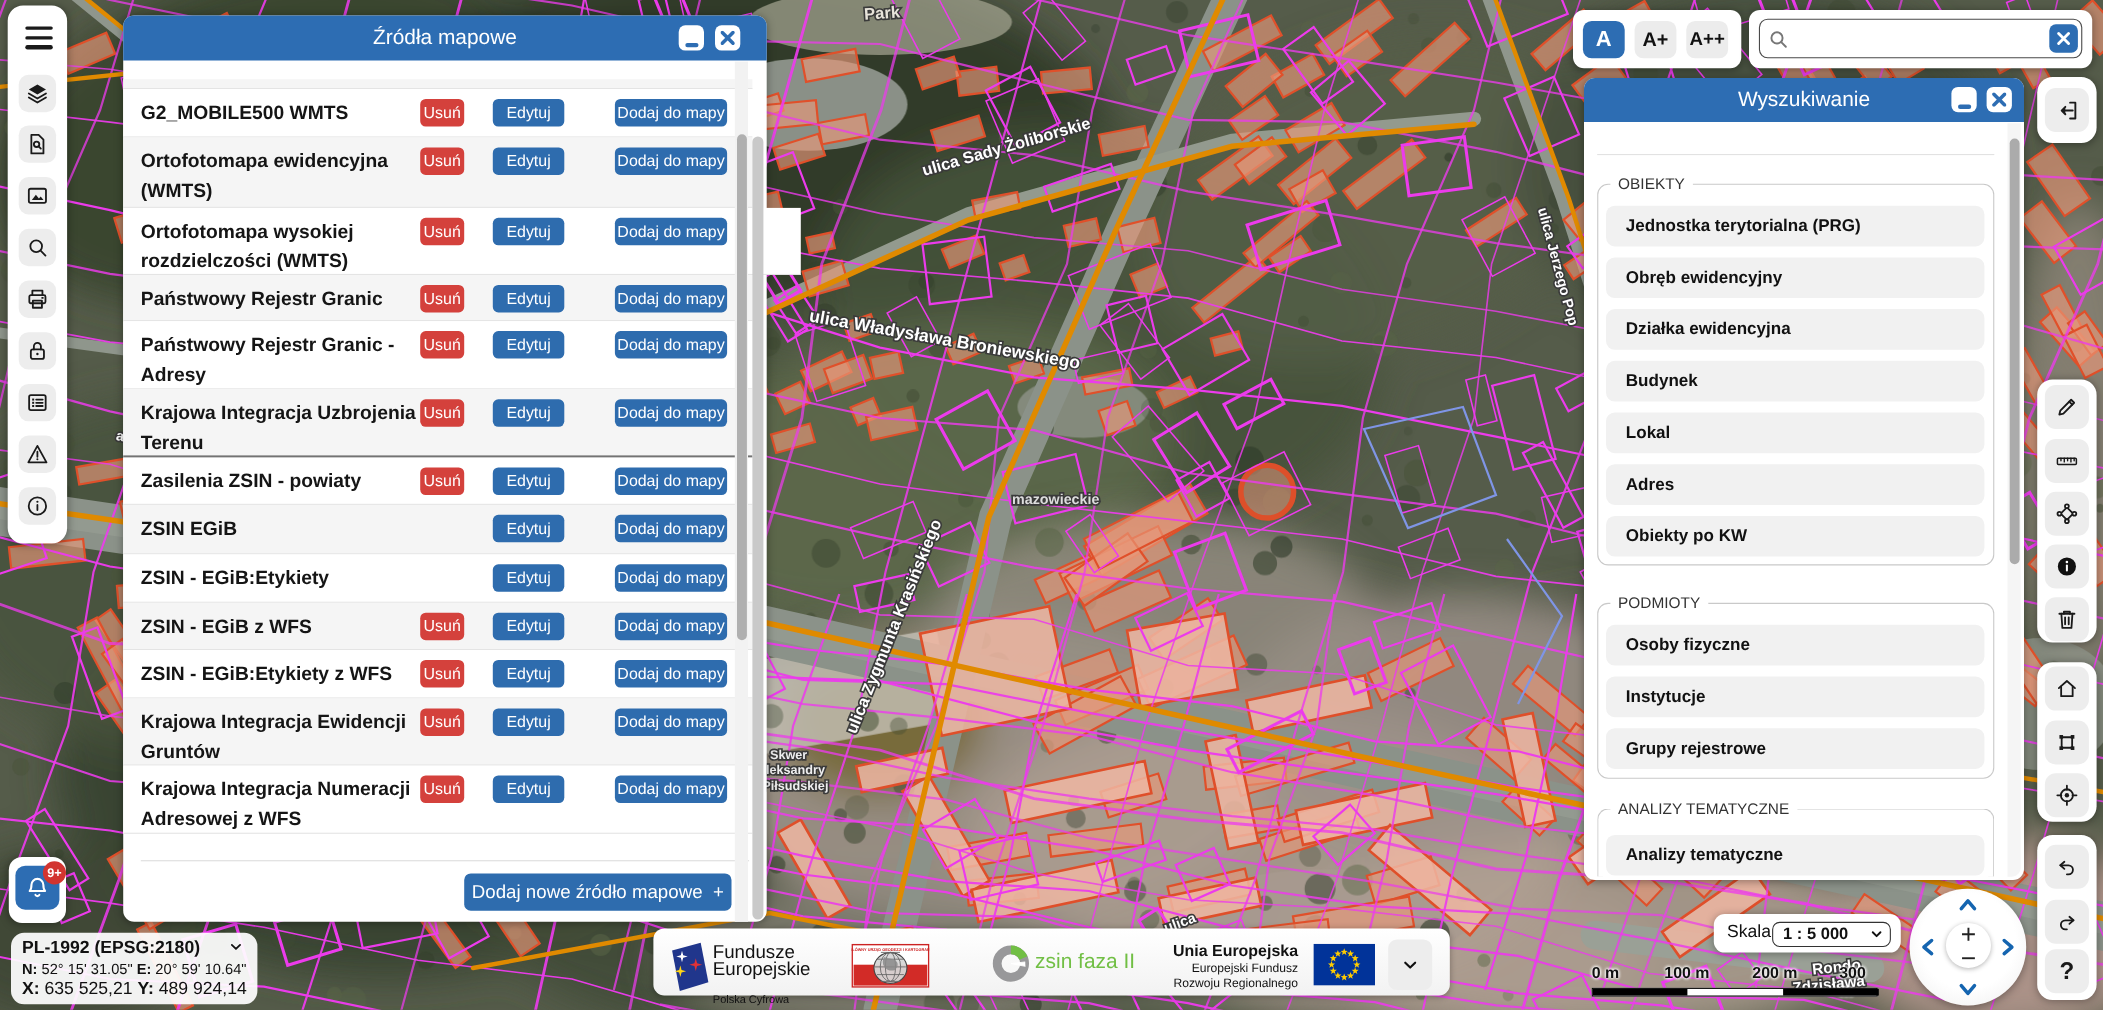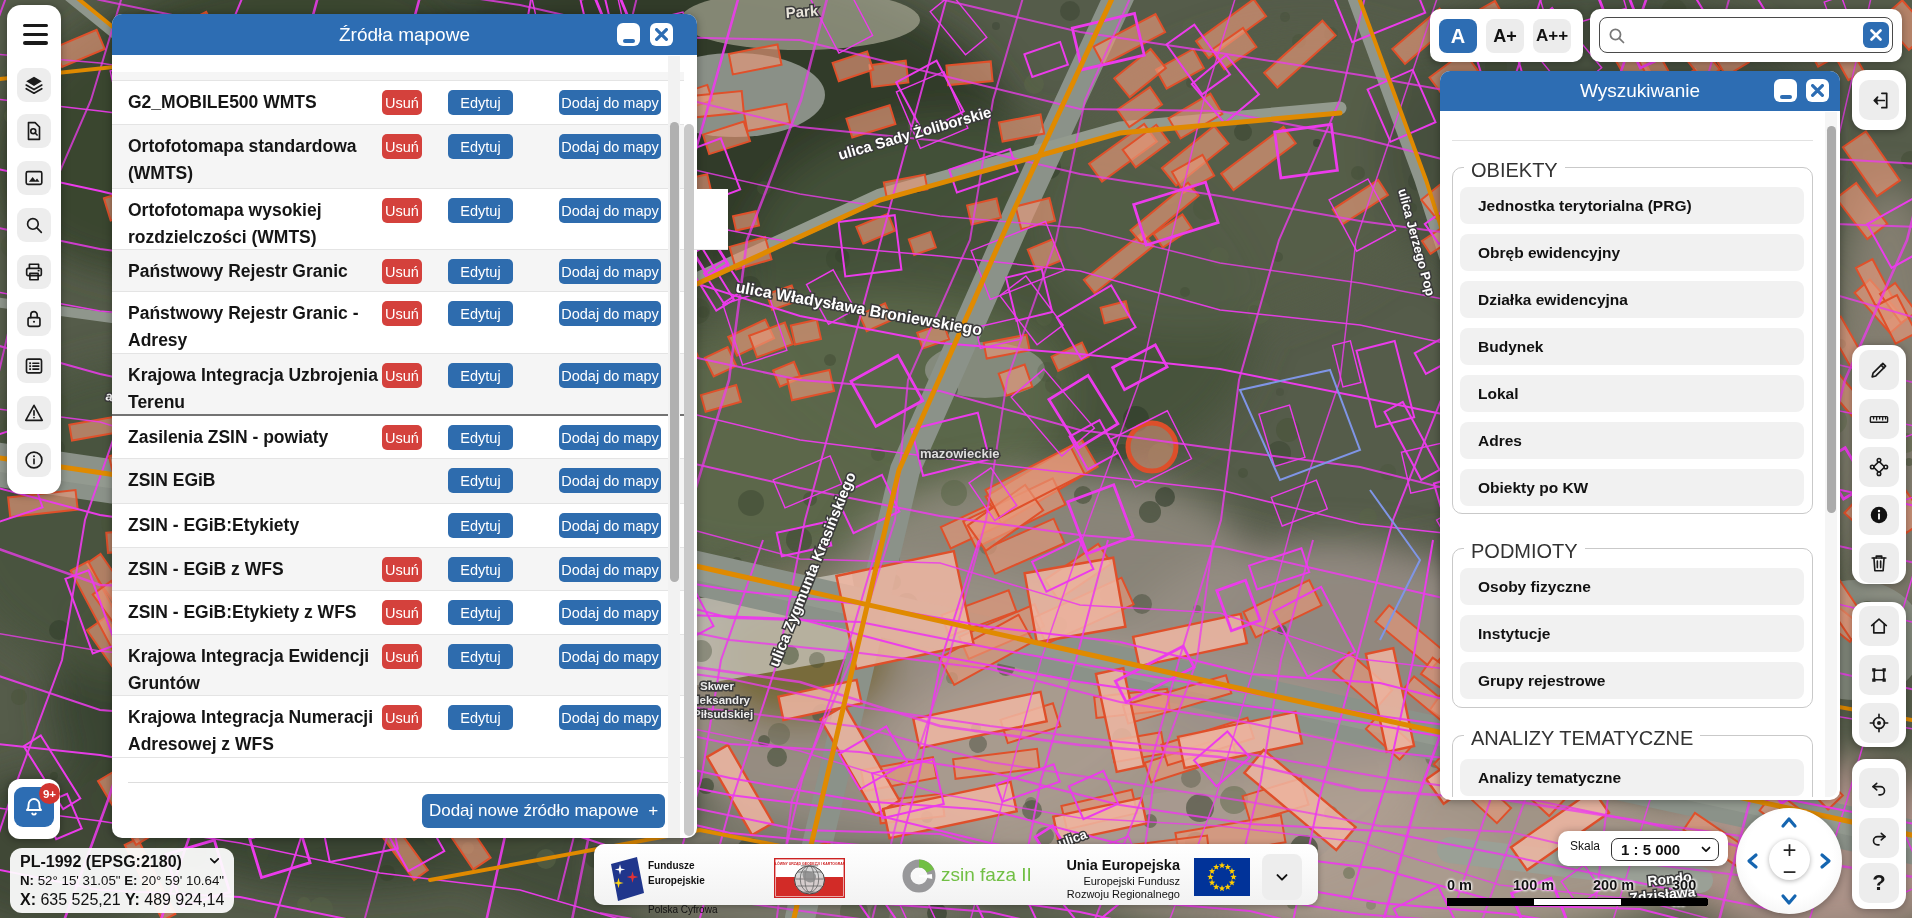--- a/index.html
+++ b/index.html
@@ -10,21 +10,21 @@
 .dlg-h{position:absolute;left:0;top:0;right:0;height:41px;background:#2d6db3;
  border-radius:10px 10px 0 0;color:#fff;display:flex;align-items:center;justify-content:center;
  font-size:19px;font-weight:500}
 .hbtn{position:absolute;width:23px;height:23px;background:#fff;border-radius:6px;top:9px;
  display:flex;align-items:center;justify-content:center}
 .rowlbl{font-size:17.5px;font-weight:600;color:#151515;line-height:27px}
 .btn{position:absolute;color:#fff;border-radius:5px;font-size:14.5px;font-weight:500;
  display:flex;align-items:center;justify-content:center;height:25px}
 .sbtn{position:absolute;left:20px;width:344px;height:37px;background:#f1f1f1;border-radius:8px;
  display:flex;align-items:center;font-size:15.5px;font-weight:bold;color:#111;padding-left:18px}
-.leg{position:absolute;background:#fff;padding:0 7px;font-size:20px;color:#333;font-weight:500}
+.leg{position:absolute;background:#fff;padding:0 7px;font-size:14px;color:#333;font-weight:500}
 .fs{position:absolute;border:1px solid #c9c9c9;border-radius:10px}
 </style></head><body>
 <svg id="map" width="1912" height="918" viewBox="0 0 1912 918">
     <defs>
       <filter id="blur1" x="-20%" y="-20%" width="140%" height="140%">
         <feGaussianBlur stdDeviation="18"></feGaussianBlur>
       </filter>
     </defs>
     <rect width="1912" height="918" fill="#555c4a"></rect>
     <g filter="url(#blur1)">
@@ -912,21 +912,21 @@
         </svg>
       </div></div>
     <div class="abs" style="left:0;top:58px;width:572px;height:9px;background:#f5f5f5;border-bottom:1px solid #e4e4e4"></div>
     <div class="abs" style="left:0;top:67px;width:572px;height:44px;background:#fff;border-bottom:1px solid #e4e4e4">
       <div class="rowlbl" style="position:absolute;left:16px;top:8px;width:258px">G2_MOBILE500 WMTS</div>
       <div class="btn" style="left:270px;top:9px;width:40px;background:#d4413c">Usuń</div>
       <div class="btn" style="left:336px;top:9px;width:65px;background:#2e6cae">Edytuj</div>
       <div class="btn" style="left:447px;top:9px;width:102px;background:#2e6cae">Dodaj do mapy</div>
     </div>
     <div class="abs" style="left:0;top:111px;width:572px;height:64px;background:#f5f5f5;border-bottom:1px solid #e4e4e4">
-      <div class="rowlbl" style="position:absolute;left:16px;top:8px;width:258px">Ortofotomapa standardowa (WMTS)</div>
+      <div class="rowlbl" style="position:absolute;left:16px;top:8px;width:258px">Ortofotomapa ewidencyjna (WMTS)</div>
       <div class="btn" style="left:270px;top:9px;width:40px;background:#d4413c">Usuń</div>
       <div class="btn" style="left:336px;top:9px;width:65px;background:#2e6cae">Edytuj</div>
       <div class="btn" style="left:447px;top:9px;width:102px;background:#2e6cae">Dodaj do mapy</div>
     </div>
     <div class="abs" style="left:0;top:175px;width:616px;height:61px;background:#fff;border-bottom:1px solid #e4e4e4">
       <div class="rowlbl" style="position:absolute;left:16px;top:8px;width:258px">Ortofotomapa wysokiej rozdzielczości (WMTS)</div>
       <div class="btn" style="left:270px;top:9px;width:40px;background:#d4413c">Usuń</div>
       <div class="btn" style="left:336px;top:9px;width:65px;background:#2e6cae">Edytuj</div>
       <div class="btn" style="left:447px;top:9px;width:102px;background:#2e6cae">Dodaj do mapy</div>
     </div>
@@ -1123,21 +1123,21 @@
     <span style="font-size:22px;font-weight:bold;color:#1a1a1a">?</span>
   </div>
 <div class="abs" style="left:594px;top:844px;width:724px;height:61px;border-radius:10px;background:linear-gradient(#ffffff,#f2f2f2);box-shadow:0 1px 6px rgba(0,0,0,.3)">
     <div class="abs" style="left:15px;top:12px"><svg width="37" height="46" viewBox="0 0 37 46">
         <polygon points="2,8 28,1 35,37 9,45" fill="#20368c"></polygon>
         <polygon points="11.00,8.30 12.10,12.40 16.20,13.50 12.10,14.60 11.00,18.70 9.90,14.60 5.80,13.50 9.90,12.40" fill="#fff"></polygon>
         <polygon points="9.50,21.80 10.60,25.90 14.70,27.00 10.60,28.10 9.50,32.20 8.40,28.10 4.30,27.00 8.40,25.90" fill="#ffd617"></polygon>
         <polygon points="23.50,15.20 24.73,19.77 29.30,21.00 24.73,22.23 23.50,26.80 22.27,22.23 17.70,21.00 22.27,19.77" fill="#e03237"></polygon>
       </svg></div>
     <div class="abs" style="left:54px;top:15px;color:#111">
-      <div style="font-size:10px;font-weight:bold;line-height:14.5px">Fundusze<br>Europejskie</div>
+      <div style="font-size:17px;font-weight:normal;line-height:14.5px">Fundusze<br>Europejskie</div>
       <div style="font-size:10px;margin-top:16px">Polska Cyfrowa</div>
     </div>
     <div class="abs" style="left:180px;top:14px"><svg width="71" height="40" viewBox="0 0 71 40">
         <rect x="0.7" y="0.7" width="69.6" height="38.6" fill="#fff" stroke="#c22" stroke-width="1.4"></rect>
         <text x="35.5" y="6.5" font-size="3.5" fill="#c22" text-anchor="middle" font-weight="bold" font-family="Liberation Sans">GŁÓWNY URZĄD GEODEZJI I KARTOGRAFII</text>
         <rect x="2" y="19" width="67" height="19" fill="#d22b27"></rect>
         <ellipse cx="35.5" cy="22" rx="15" ry="14" fill="#d6d6d6" fill-opacity="0.95" stroke="#444" stroke-width="1"></ellipse>
         <ellipse cx="35.5" cy="21" rx="9.3" ry="13.2" fill="none" stroke="#666" stroke-width=".8"></ellipse>
         <ellipse cx="35.5" cy="21" rx="4.6" ry="13.2" fill="none" stroke="#666" stroke-width=".8"></ellipse>
         <path d="M21.5 21h28M23.3 14h24.4M23.3 28h24.4M26.8 7.8h17.4M26.8 34.2h17.4" stroke="#666" stroke-width=".8"></path>
@@ -1168,21 +1168,21 @@
         <polygon points="18.04,9.85 18.88,12.09 21.27,12.20 19.40,13.69 20.04,16.00 18.04,14.68 16.04,16.00 16.68,13.69 14.81,12.20 17.20,12.09" fill="#ffcc00"></polygon>
         <polygon points="22.25,5.64 23.09,7.89 25.48,7.99 23.61,9.48 24.25,11.79 22.25,10.47 20.25,11.79 20.89,9.48 19.02,7.99 21.41,7.89" fill="#ffcc00"></polygon>
       </svg></div>
     <div class="gbtn" style="left:668px;top:10px;width:40px;height:46px;border-radius:8px">
       <svg width="18" height="18" viewBox="0 0 24 24" fill="none" stroke="#111" stroke-width="2.6" stroke-linecap="round" stroke-linejoin="round">
         <path d="M6 9.5 12 15.5 18 9.5"></path>
       </svg>
     </div>
   </div>
 <div class="panel" style="left:1558px;top:831px;width:170px;height:35px;border-radius:10px"></div>
-<div class="abs" style="left:1570px;top:839px;font-size:12px;color:#111">Skala</div>
+<div class="abs" style="left:1570px;top:839px;font-size:16px;color:#111">Skala</div>
 <div class="abs" style="left:1611px;top:838px;width:108px;height:23px;border:1.8px solid #333;border-radius:7px;background:#fff;display:flex;align-items:center">
     <span style="font-size:15px;font-weight:bold;margin-left:9px;color:#111">1 : 5 000</span>
     <span style="position:absolute;right:5px;top:3px"><svg width="14" height="14" viewBox="0 0 24 24" fill="none" stroke="#111" stroke-width="3" stroke-linecap="round" stroke-linejoin="round">
         <path d="M6 9.5 12 15.5 18 9.5"></path>
       </svg></span>
   </div>
 <div class="abs" style="left:1447px;top:877px;width:260px;height:16px;color:#111;font-size:14.5px;font-weight:bold">
     <span style="position:absolute;left:0;text-shadow:0 0 3px #fff,0 0 3px #fff,0 0 3px #fff">0 m</span>
     <span style="position:absolute;left:66px;text-shadow:0 0 3px #fff,0 0 3px #fff,0 0 3px #fff">100 m</span>
     <span style="position:absolute;left:146px;text-shadow:0 0 3px #fff,0 0 3px #fff,0 0 3px #fff">200 m</span>

